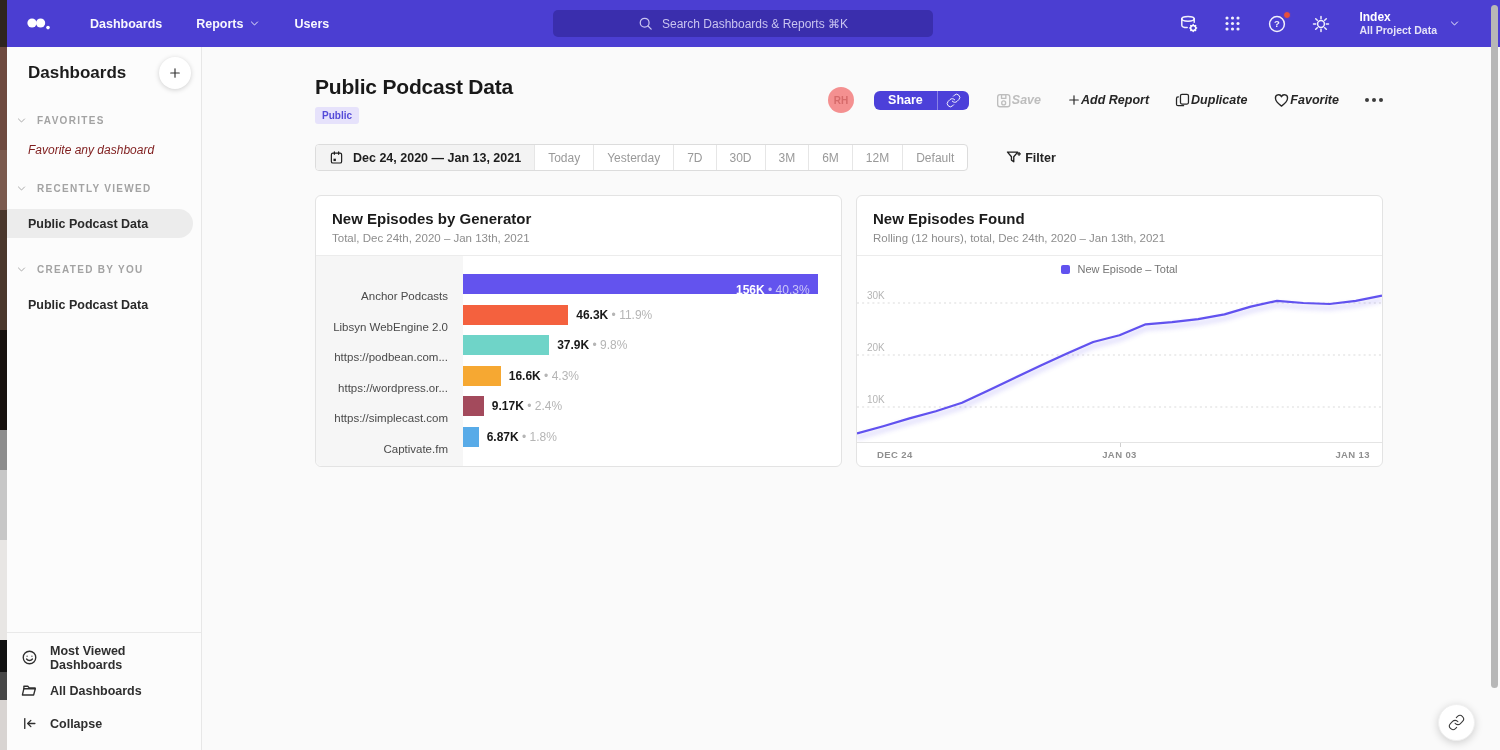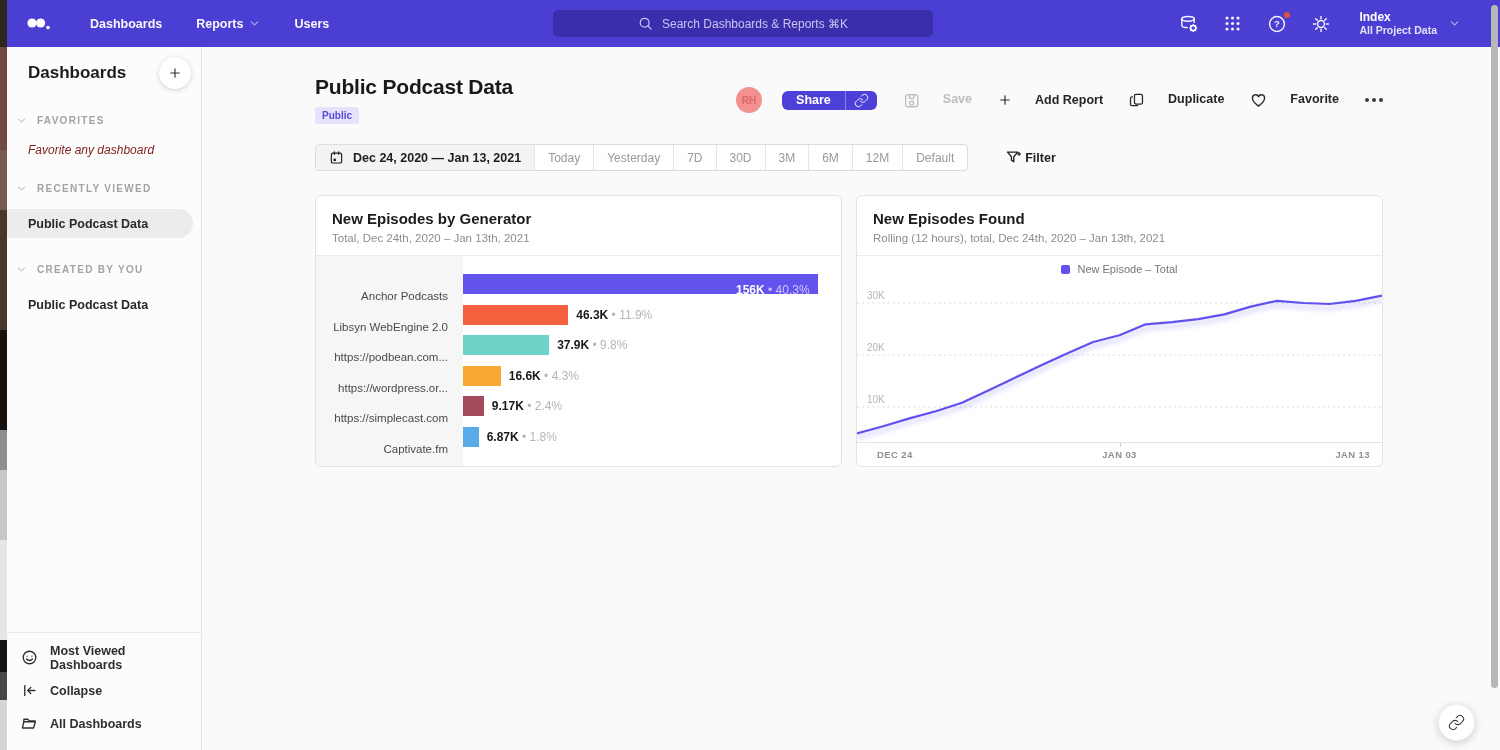--- a/index.html
+++ b/index.html
@@ -43,21 +43,21 @@
   
   .main { position: absolute; left: 202px; top: 47px; right: 0; bottom: 0; padding: 28px 117px 0 113px; }
   .main-head { display: flex; justify-content: space-between; align-items: flex-start; }
   .page-title { font-size: 21px; font-weight: 800; color: #191919; letter-spacing: -0.2px; }
   .badge { display: inline-block; margin-top: 8px; background: #e6e2fb; color: #544ad8; font-size: 10px; font-weight: bold; padding: 3px 7px; border-radius: 3px; }
   .actions { display: flex; align-items: center; gap: 26px; margin-top: 12px; }
   .avatar { width: 26px; height: 26px; border-radius: 50%; background: #f49090; color: #d66a6a; font-size: 10px; font-weight: bold; display: flex; align-items: center; justify-content: center; cursor: pointer; }
   .share-btn { display: flex; align-items: stretch; height: 19px; background: #4c40d9; border-radius: 6px; overflow: hidden; cursor: pointer; border: none; margin-left: -6px; }
   .share-main { display: flex; align-items: center; padding: 0 14px; color: #fff; font-size: 12.5px; font-weight: bold; }
   .share-link { display: flex; align-items: center; padding: 0 8px; border-left: 1px solid rgba(255,255,255,0.35); color: #fff; }
-  .action-btn { display: flex; align-items: flex-start; gap: 23px; font-size: 12.5px; font-weight: bold; color: #262626; cursor: pointer; background: none; border: none; }
+  .action-btn { display: flex; align-items: center; gap: 0; font-size: 12.5px; font-weight: bold; color: #262626; cursor: pointer; background: none; border: none; font-style: italic; }
   .action-btn.disabled { color: #bdbdbd; cursor: default; }
   .dots3 { display: flex; gap: 3px; cursor: pointer; padding: 4px 0; }
   .dots3 i { width: 4px; height: 4px; border-radius: 50%; background: #3c3c3c; }
 
   
   .date-row { display: flex; align-items: center; margin-top: 20px; }
   .date-control { display: inline-flex; height: 27px; background: #fff; border: 1px solid #dcdcdc; border-radius: 4px; overflow: hidden; }
   .date-seg { display: flex; align-items: center; padding: 0 13px; font-size: 12px; color: #999; border-left: 1px solid #e6e6e6; cursor: pointer; white-space: nowrap; }
   .date-seg.current { background: #f3f3f3; color: #1d1d1d; font-weight: bold; gap: 9px; border-left: none; font-size: 12.5px; }
   .filter-btn { display: flex; align-items: center; gap: 3px; margin-left: 37px; font-size: 12.5px; font-weight: bold; color: #222; cursor: pointer; background: none; border: none; }
@@ -260,35 +260,35 @@
               <circle cx="6.8" cy="8" r="0.7" fill="currentColor" stroke="none"></circle>
               <circle cx="12.2" cy="8" r="0.7" fill="currentColor" stroke="none"></circle>
               <path d="M6.2 11.2 a4.2 4.2 0 0 0 6.6 0"></path>
             </svg>
           </span>
           <span>Most Viewed Dashboards</span>
         </div>
         <div class="sb-foot-item">
           <span>
             <svg width="17" height="17" viewBox="0 0 19 19" fill="none" stroke="currentColor" stroke-width="1.5" stroke-linecap="round" stroke-linejoin="round">
+              <path d="M3.2 7.5 V4.8 h4.4 l1.6 1.8 h6.6 v1"></path>
+              <path d="M3.2 7.5 h12.8 l-1.9 7 H1.6 l1.6-7 z"></path>
+            </svg>
+          </span>
+          <span>All Dashboards</span>
+        </div>
+        <div class="sb-foot-item">
+          <span>
+            <svg width="17" height="17" viewBox="0 0 19 19" fill="none" stroke="currentColor" stroke-width="1.5" stroke-linecap="round" stroke-linejoin="round">
               <line x1="4.2" y1="4" x2="4.2" y2="15"></line>
               <line x1="15.5" y1="9.5" x2="8" y2="9.5"></line>
               <polyline points="11,6 7.5,9.5 11,13"></polyline>
             </svg>
           </span>
           <span>Collapse</span>
-        </div>
-        <div class="sb-foot-item">
-          <span>
-            <svg width="17" height="17" viewBox="0 0 19 19" fill="none" stroke="currentColor" stroke-width="1.5" stroke-linecap="round" stroke-linejoin="round">
-              <path d="M3.2 7.5 V4.8 h4.4 l1.6 1.8 h6.6 v1"></path>
-              <path d="M3.2 7.5 h12.8 l-1.9 7 H1.6 l1.6-7 z"></path>
-            </svg>
-          </span>
-          <span>All Dashboards</span>
         </div>
       </div>
   </aside>
 
   <main class="main">
     <div class="main-head">
       <div>
         <h1 class="page-title">Public Podcast Data</h1>
         <span class="badge">Public</span>
       </div>

